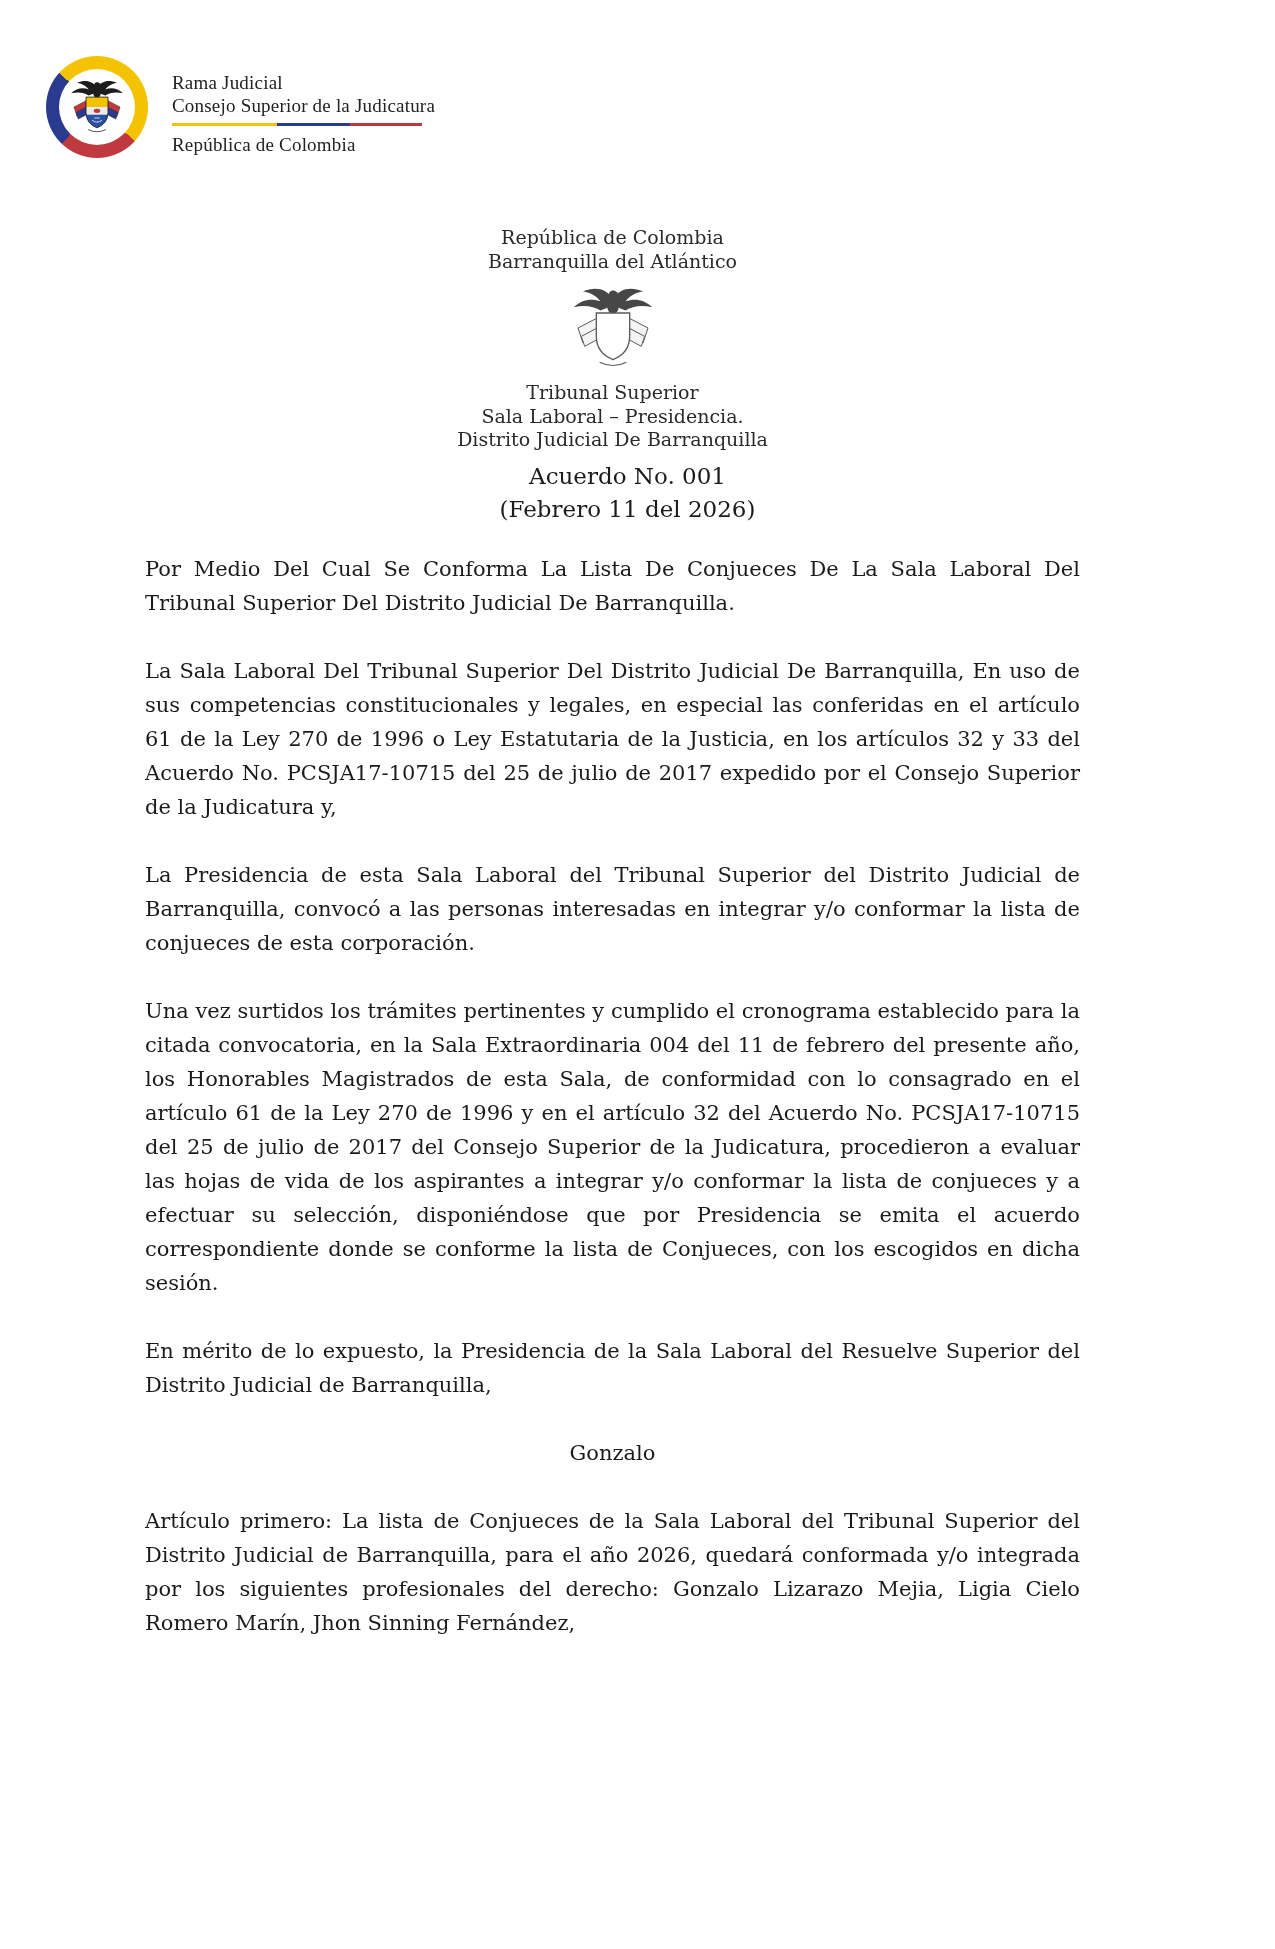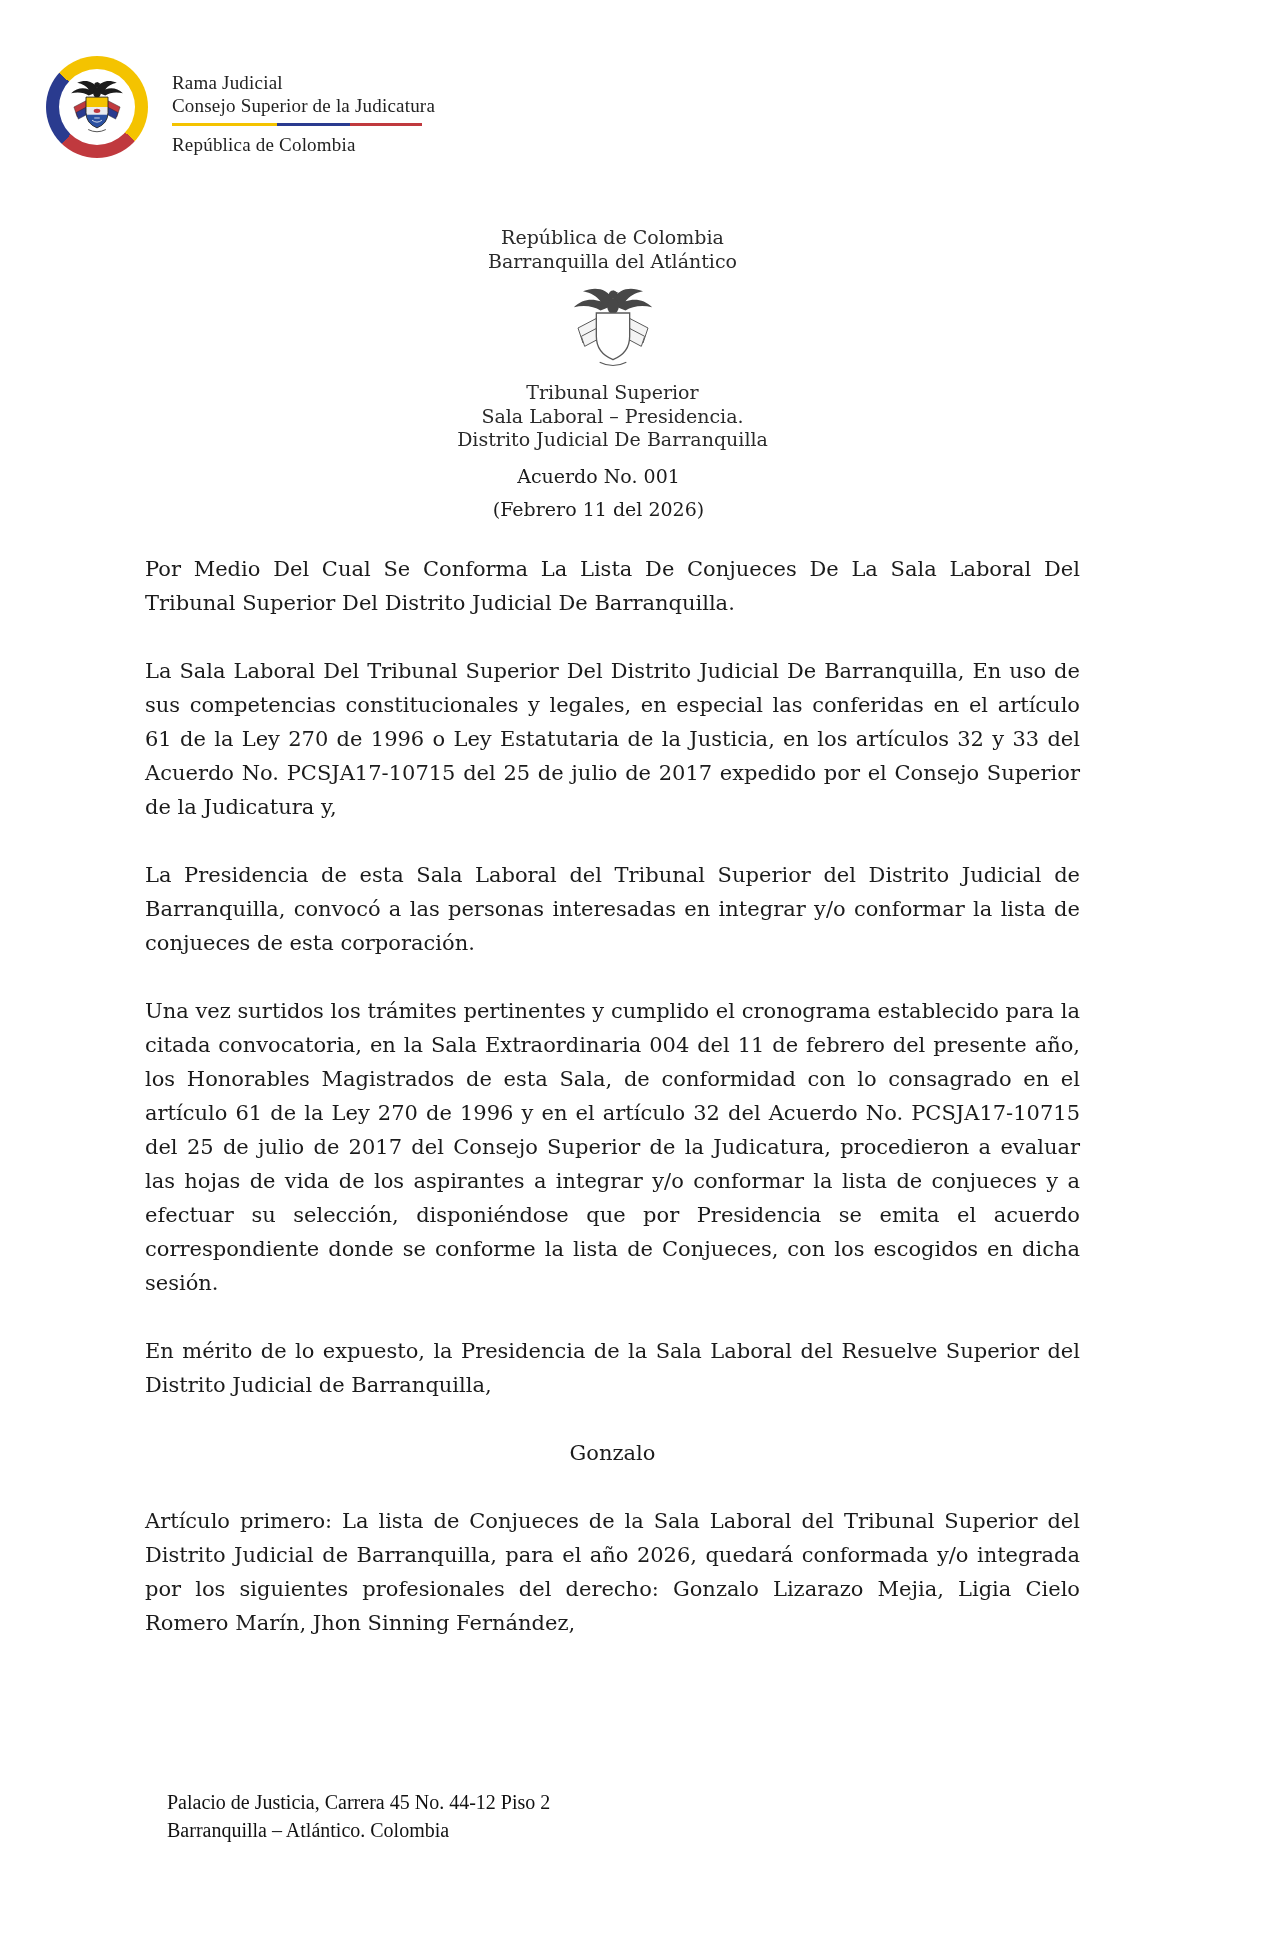--- a/index.html
+++ b/index.html
@@ -35,22 +35,22 @@
   .tricolor .b{background:#2A3B8F;flex:0 0 29%;}
   .tricolor .r{background:#C0393E;flex:0 0 29%;}
 
   
   .letterhead{
     position:absolute;left:145px;top:226px;width:935px;
     text-align:center;font-size:19px;line-height:23.5px;color:#2a2a2a;
   }
   .letterhead .coat-wrap{margin:11px 0 9px 0;height:88px;}
   .doc-title{
-    position:absolute;left:131px;top:460px;width:935px;
-    text-align:center;font-size:19px;line-height:33px;color:#1b1b1b;
+    position:absolute;left:160px;top:460px;width:935px;
+    text-align:center;font-size:23px;line-height:33px;color:#1b1b1b;
   }
 
   
   .content{
     position:absolute;left:145px;top:552px;width:935px;
     font-size:21px;line-height:34px;color:#1b1b1b;
   }
   .content p{margin:34px 0;text-align:justify;}
   .content p:first-child{margin-top:0;}
   .content p.centered{text-align:center;}
@@ -172,18 +172,14 @@
   <main class="content">
     <p>Por Medio Del Cual Se Conforma La Lista De Conjueces De La Sala Laboral Del Tribunal Superior Del Distrito Judicial De Barranquilla.</p>
     <p>La Sala Laboral Del Tribunal Superior Del Distrito Judicial De Barranquilla, En uso de sus competencias constitucionales y legales, en especial las conferidas en el artículo 61 de la Ley 270 de 1996 o Ley Estatutaria de la Justicia, en los artículos 32 y 33 del Acuerdo No. PCSJA17-10715 del 25 de julio de 2017 expedido por el Consejo Superior de la Judicatura y,</p>
     <p>La Presidencia de esta Sala Laboral del Tribunal Superior del Distrito Judicial de Barranquilla, convocó a las personas interesadas en integrar y/o conformar la lista de conjueces de esta corporación.</p>
     <p>Una vez surtidos los trámites pertinentes y cumplido el cronograma establecido para la citada convocatoria, en la Sala Extraordinaria 004 del 11 de febrero del presente año, los Honorables Magistrados de esta Sala, de conformidad con lo consagrado en el artículo 61 de la Ley 270 de 1996 y en el artículo 32 del Acuerdo No. PCSJA17-10715 del 25 de julio de 2017 del Consejo Superior de la Judicatura, procedieron a evaluar las hojas de vida de los aspirantes a integrar y/o conformar la lista de conjueces y a efectuar su selección, disponiéndose que por Presidencia se emita el acuerdo correspondiente donde se conforme la lista de Conjueces, con los escogidos en dicha sesión.</p>
     <p>En mérito de lo expuesto, la Presidencia de la Sala Laboral del Resuelve Superior del Distrito Judicial de Barranquilla,</p>
     <p class="centered">Gonzalo</p>
     <p>Artículo primero: La lista de Conjueces de la Sala Laboral del Tribunal Superior del Distrito Judicial de Barranquilla, para el año 2026, quedará conformada y/o integrada por los siguientes profesionales del derecho: Gonzalo Lizarazo Mejia, Ligia Cielo Romero Marín, Jhon Sinning Fernández,</p>
   </main>
 
-  <footer class="page-footer">
-    <div>Palacio de Justicia, Carrera 45 No. 44-12 Piso 2</div>
-    <div>Barranquilla – Atlántico.  Colombia</div>
-  </footer>
 
 </div>
 
 </body></html>

